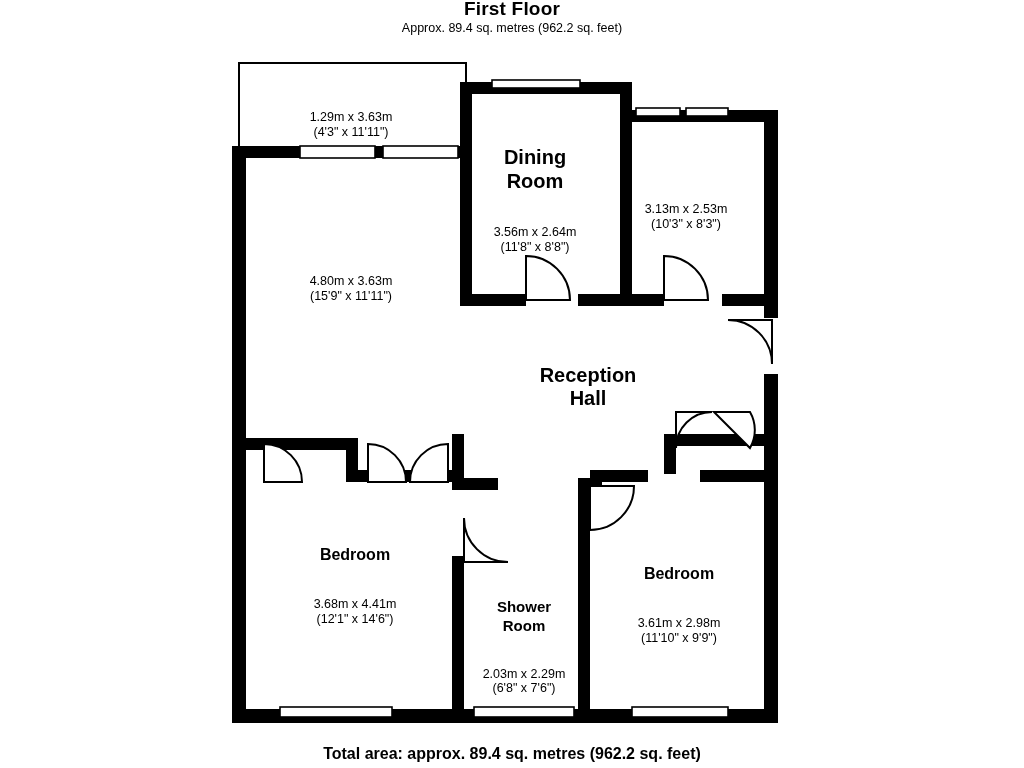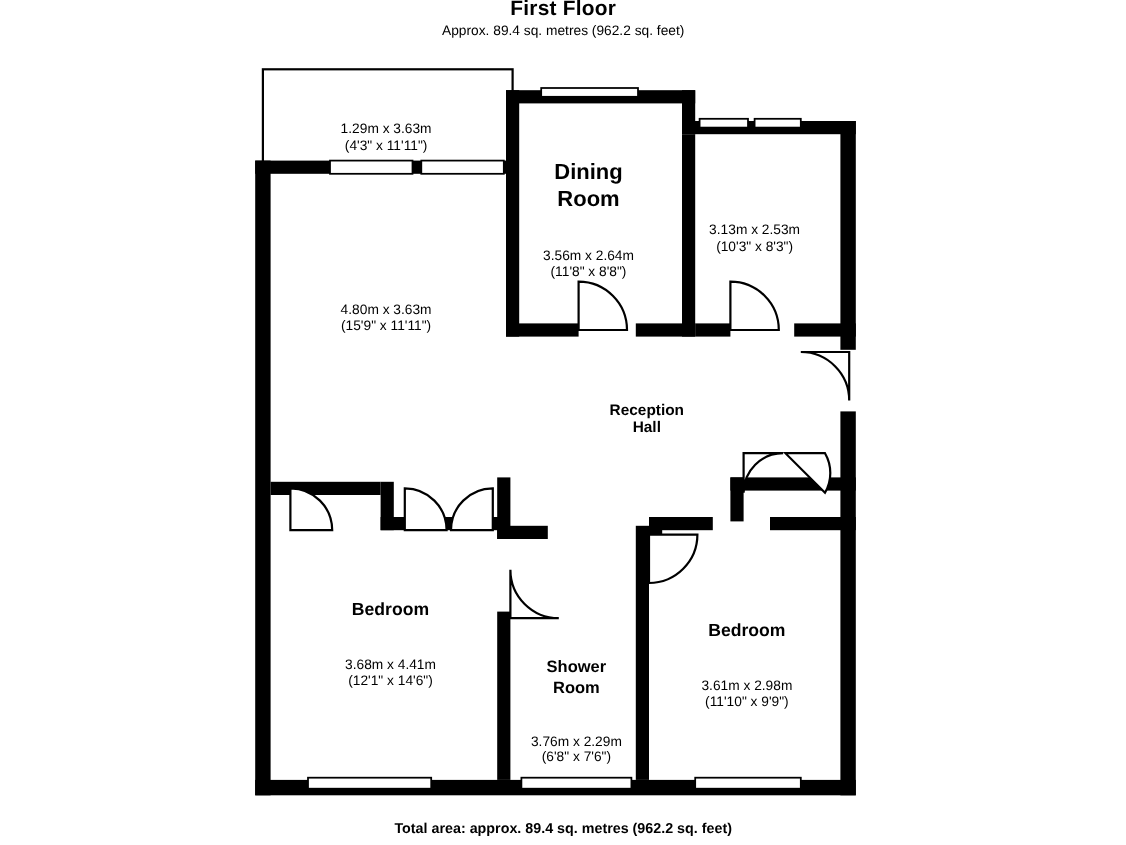--- a/index.html
+++ b/index.html
@@ -38,21 +38,21 @@
     top: 21px;
     font-size: 12.5px;
     font-weight: normal;
   }
   .footer {
     position: absolute;
     left: 0;
     width: 100%;
     text-align: center;
     top: 745px;
-    font-size: 13px;
+    font-size: 16px;
     font-weight: bold;
   }
   .room-label {
     position: absolute;
     text-align: center;
     line-height: 1.18;
   }
   .room-label .rname {
     font-weight: bold;
     display: block;
@@ -66,21 +66,21 @@
   }
   
   .lbl-balcony { left: 251px; top: 78px; width: 200px; font-size: 12.5px; }
   .lbl-balcony .rname { font-size: 15.5px; margin-bottom: 2px; }
   .lbl-lounge { left: 251px; top: 242px; width: 200px; font-size: 12.5px; }
   .lbl-lounge .rname { font-size: 16.5px; margin-bottom: 3px; }
   .lbl-dining { left: 440px; top: 146px; width: 190px; font-size: 12.5px; }
   .lbl-dining .rname { font-size: 20px; margin-bottom: 2px; line-height: 1.12; }
   .lbl-kitchen { left: 600px; top: 170px; width: 172px; font-size: 12.5px; }
   .lbl-kitchen .rname { font-size: 16px; margin-bottom: 3px; }
-  .lbl-reception { left: 500px; top: 364px; width: 176px; font-size: 14px; font-weight: bold; line-height: 1.15; }
+  .lbl-reception { left: 500px; top: 364px; width: 176px; font-size: 20px; font-weight: bold; line-height: 1.15; }
   .lbl-bed1 { left: 256px; top: 546px; width: 198px; font-size: 12.5px; }
   .lbl-bed1 .rname { font-size: 16px; margin-bottom: 3px; }
   .lbl-bed2 { left: 588px; top: 565px; width: 182px; font-size: 12.5px; }
   .lbl-bed2 .rname { font-size: 16px; margin-bottom: 3px; }
   .lbl-shower { left: 442px; top: 599px; width: 164px; font-size: 12.5px; }
   .lbl-shower .rname { font-size: 15px; margin-bottom: 2px; line-height: 1.12; }
 </style>
 </head>
 <body>
 
@@ -216,17 +216,17 @@
 
 <div class="room-label lbl-bed2">
   <span class="rname">Bedroom</span>
   <span class="rdim">3.61m x 2.98m</span>
   <span class="rdim2">(11'10" x 9'9")</span>
 </div>
 
 <div class="room-label lbl-shower">
   <span class="rname">Shower</span>
   <span class="rname">Room</span>
-  <span class="rdim">3.76m x 2.29m</span>
+  <span class="rdim">2.03m x 2.29m</span>
   <span class="rdim2">(6'8" x 7'6")</span>
 </div>
 
 <div class="footer">Total area: approx. 89.4 sq. metres (962.2 sq. feet)</div>
 
 </body></html>

